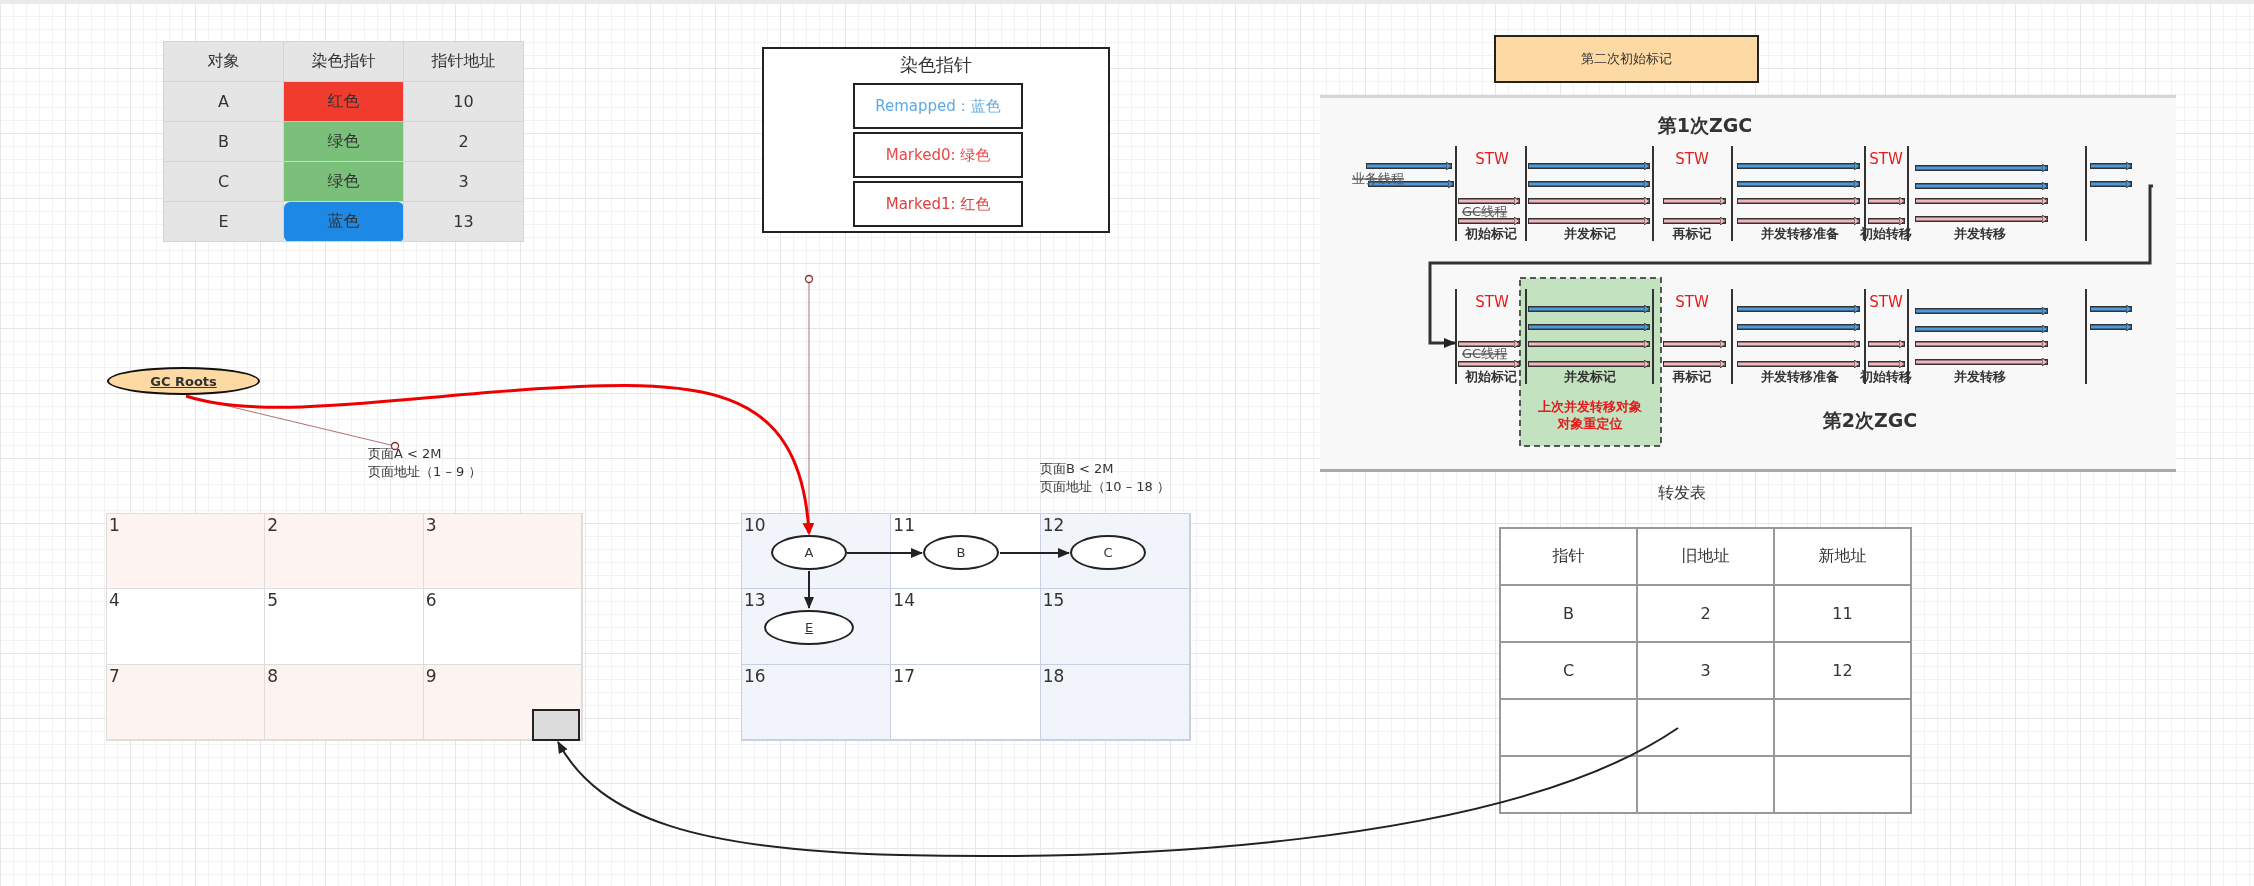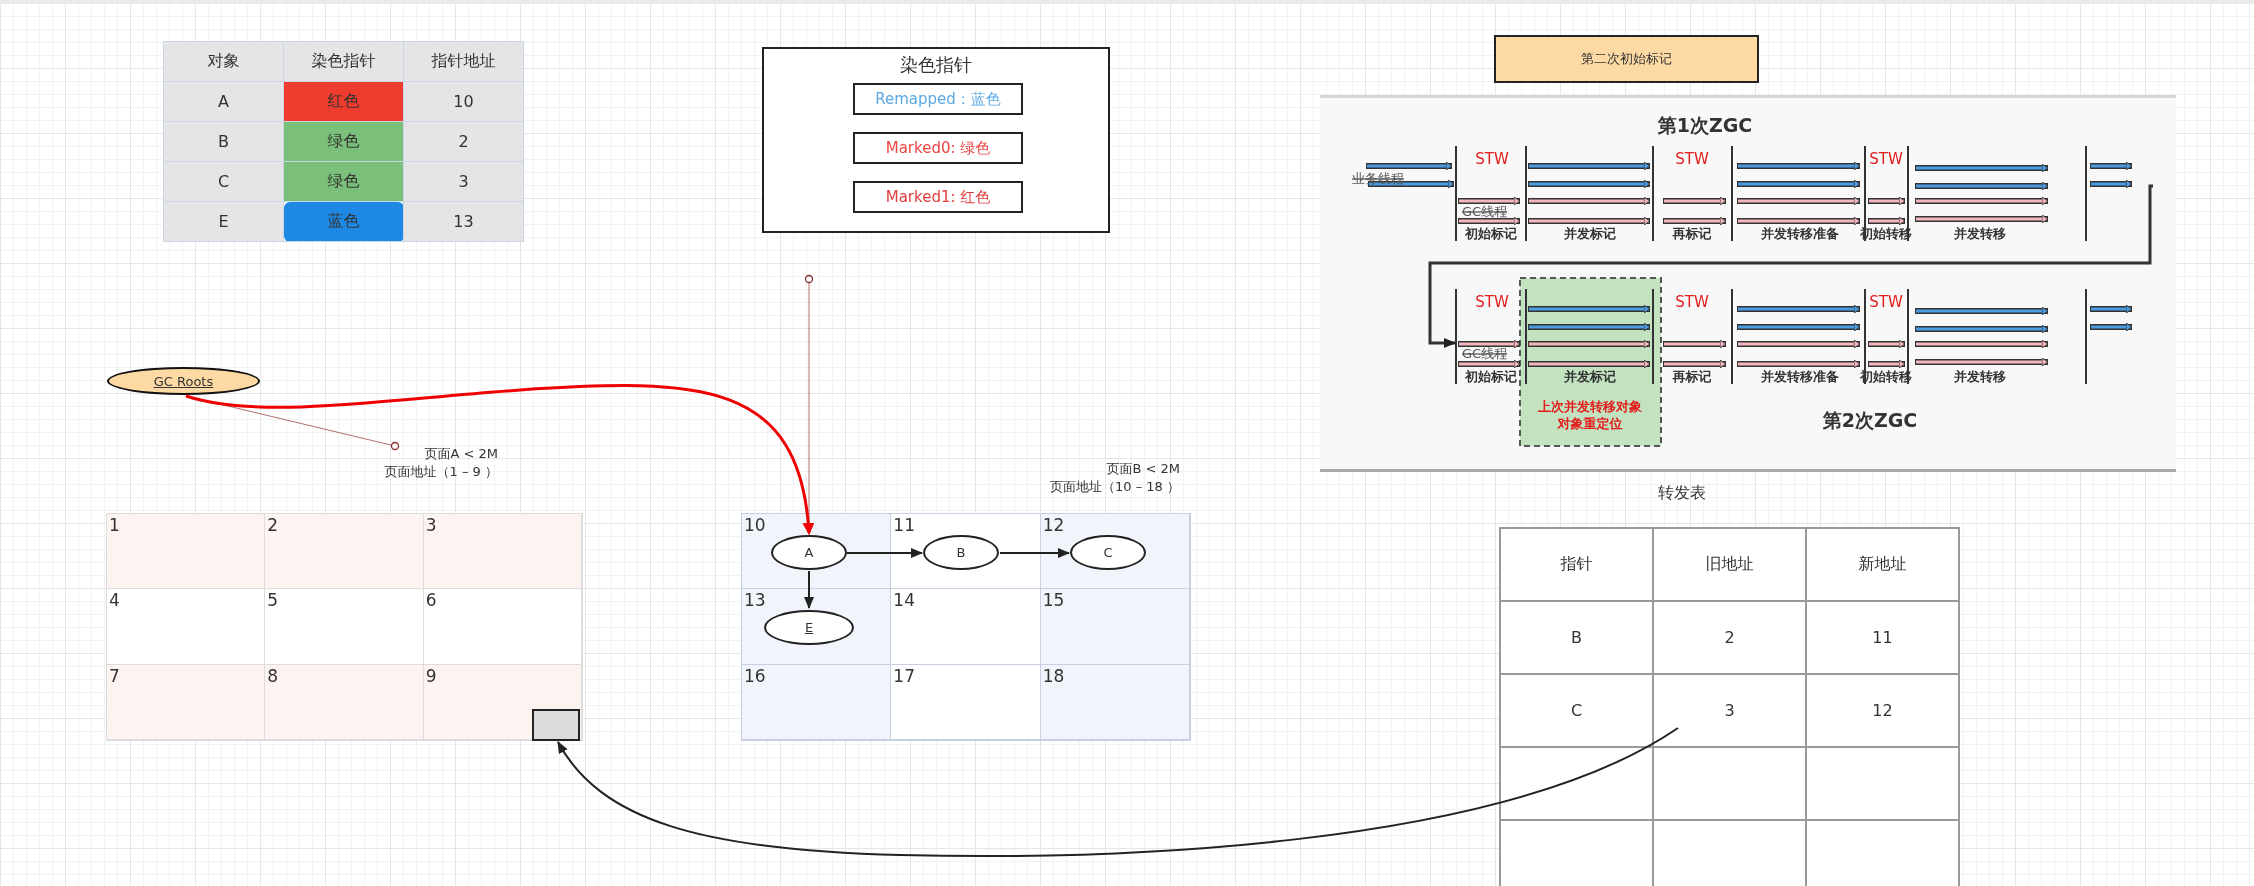--- a/index.html
+++ b/index.html
@@ -18,44 +18,44 @@
   }
   .topbar { position:absolute; left:0; top:0; width:100%; height:4px; background:#eaeaea; }
 
   
   .ctable { position:absolute; left:163px; top:41px; border-collapse:collapse; font-size:16px; }
   .ctable td { width:119px; height:39px; text-align:center; border:1px solid #c9d6e6; background:#e5e5e5; padding:0; color:#333; }
 
   
   .legend { position:absolute; left:762px; top:47px; width:348px; height:186px; border:2px solid #222; background:#fff; box-sizing:border-box; }
   .legend .title { position:absolute; left:0; right:0; top:4px; text-align:center; font-size:18px; color:#333; }
-  .legend .item { position:absolute; left:89px; width:170px; height:32px; border:2px solid #222; box-sizing:border-box; display:flex; align-items:center; justify-content:center; font-size:15px; background:#fff; }
+  .legend .item { position:absolute; left:89px; width:170px; height:46px; border:2px solid #222; box-sizing:border-box; display:flex; align-items:center; justify-content:center; font-size:15px; background:#fff; }
 
   .orange-box { position:absolute; left:1494px; top:35px; width:265px; height:48px; background:#fdd9a4; border:2px solid #222; box-sizing:border-box; display:flex; align-items:center; justify-content:center; font-size:13px; color:#333; }
 
   
   .zgc { position:absolute; left:1320px; top:95px; width:856px; height:377px; background:#f8f8f8; border-top:3px solid #d6d6d6; border-bottom:3px solid #aaa; box-sizing:border-box; }
   .zgc svg { position:absolute; left:0; top:0; }
 
   
   .pgrid { position:absolute; display:grid; grid-template-columns: repeat(3, 1fr); grid-template-rows: repeat(3, 1fr); box-sizing:border-box; }
   .pgrid .cell { position:relative; box-sizing:border-box; font-size:17px; color:#333; padding:0 0 0 2px; line-height:22px; }
   .pA { left:106px; top:513px; width:477px; height:228px; border:1px solid #ddd; }
   .pA .cell { border-right:1px solid #ddd; border-bottom:1px solid #ddd; }
   .pB { left:741px; top:513px; width:450px; height:228px; border:1px solid #c7d0e0; }
   .pB .cell { border-right:1px solid #c7d0e0; border-bottom:1px solid #c7d0e0; }
 
-  .caption { position:absolute; font-size:13px; color:#333; text-align:right; line-height:18px; }
+  .caption { position:absolute; font-size:13px; color:#333; text-align:left; line-height:18px; }
 
   
   .ftitle { position:absolute; left:1658px; top:483px; font-size:16px; color:#333; }
   .ftable { position:absolute; left:1499px; top:527px; border-collapse:collapse; font-size:16px; }
-  .ftable td { width:119px; height:39px; text-align:center; border:2px solid #999; background:#fff; padding:16px; }
-
-  .gcroots { position:absolute; left:107px; top:367px; width:153px; height:28px; border:2px solid #111; border-radius:50%; background:#fdd9a4; box-sizing:border-box; display:flex; align-items:center; justify-content:center; font-size:13px; text-decoration:underline; }
+  .ftable td { width:119px; height:39px; text-align:center; border:2px solid #999; background:#fff; padding:8px; }
+
+  .gcroots { position:absolute; left:107px; top:367px; width:153px; height:28px; border:2px solid #111; border-radius:50%; background:#fdd9a4; box-sizing:border-box; display:flex; align-items:center; justify-content:center; font-size:13px; text-decoration:underline;font-weight:bold; }
 
   .node { position:absolute; width:76px; height:35px; border:2px solid #222; border-radius:50%; background:#fff; box-sizing:border-box; display:flex; align-items:center; justify-content:center; font-size:13px; }
 
   .graybox { position:absolute; left:532px; top:709px; width:48px; height:32px; background:#dcdcdc; border:2px solid #222; box-sizing:border-box; }
 
   svg.overlay { position:absolute; left:0; top:0; pointer-events:none; }
 </style>
 </head>
 <body>
 

